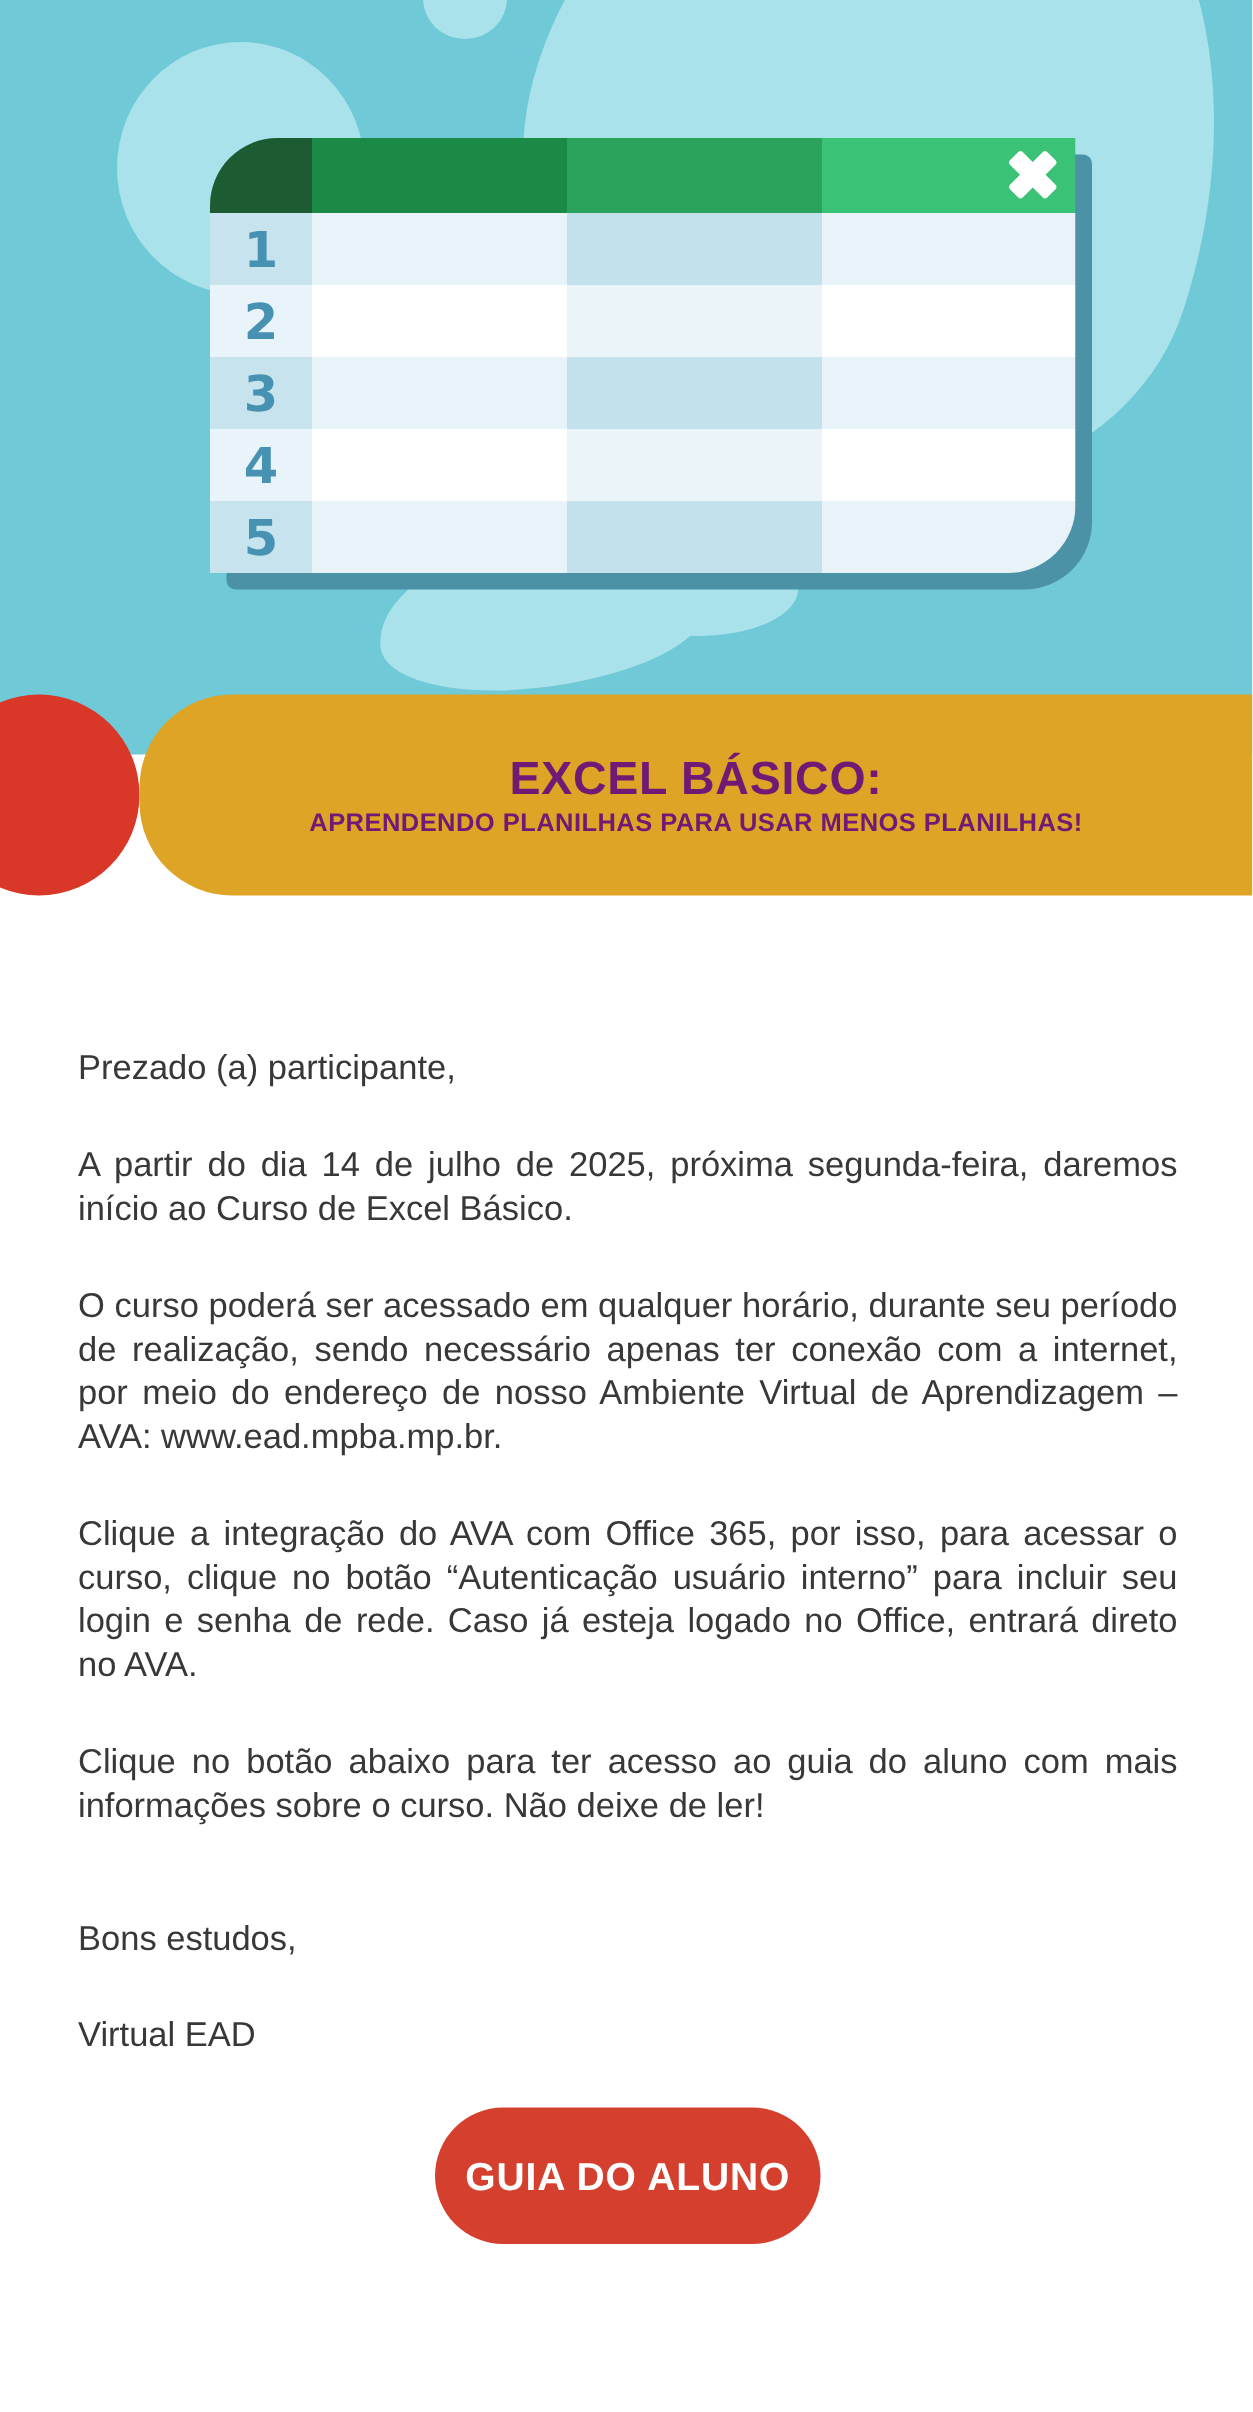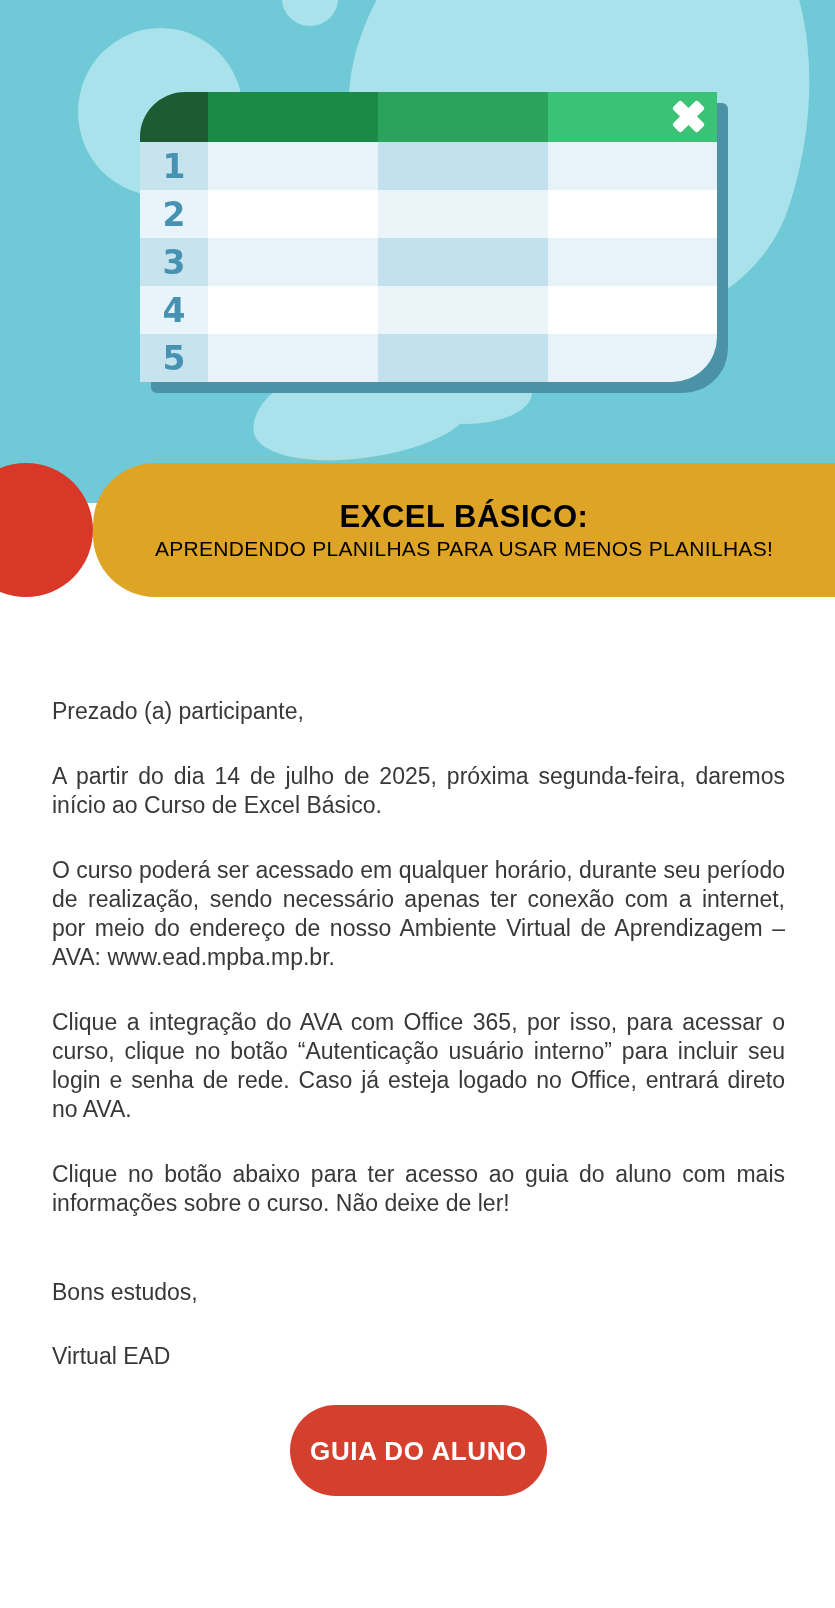--- a/index.html
+++ b/index.html
@@ -48,23 +48,23 @@
   .row-even .rn{background:var(--even-num);}
   .row-even .cell{background:var(--even-cell);}
   .row-even .cell-2{background:var(--even-mid);}
 
   
   .red-circle{position:absolute;left:-41px;top:463px;width:134px;height:134px;
               border-radius:50%;background:var(--accent-red);}
   .banner{position:absolute;left:93px;top:463px;width:742px;height:134px;
           background:var(--banner-bg);border-radius:62px 0 0 62px;
           display:flex;flex-direction:column;align-items:center;justify-content:center;
-          gap:2px;color:#000000;text-align:center;}
+          gap:2px;color:#701a75;text-align:center;}
   .banner-title{margin:0;font-size:31px;font-weight:bold;letter-spacing:.5px;}
-  .banner-subtitle{margin:0;font-size:21px;font-weight:normal;letter-spacing:.3px;}
+  .banner-subtitle{margin:0;font-size:17px;font-weight:bold;letter-spacing:.3px;}
 
   
   .content{position:absolute;left:52px;top:597px;width:733px;
            color:var(--body-text);font-size:23px;line-height:29px;margin-top:34px;}
   .content p{margin:0 0 36px;text-align:justify;}
   .content p.plain{text-align:left;}
   .greeting{margin-top:66px !important;}
   .closing{margin-top:60px !important;margin-bottom:35px !important;}
   .signature{margin-bottom:34px !important;}
   .attention-label{font-weight:bold;}

